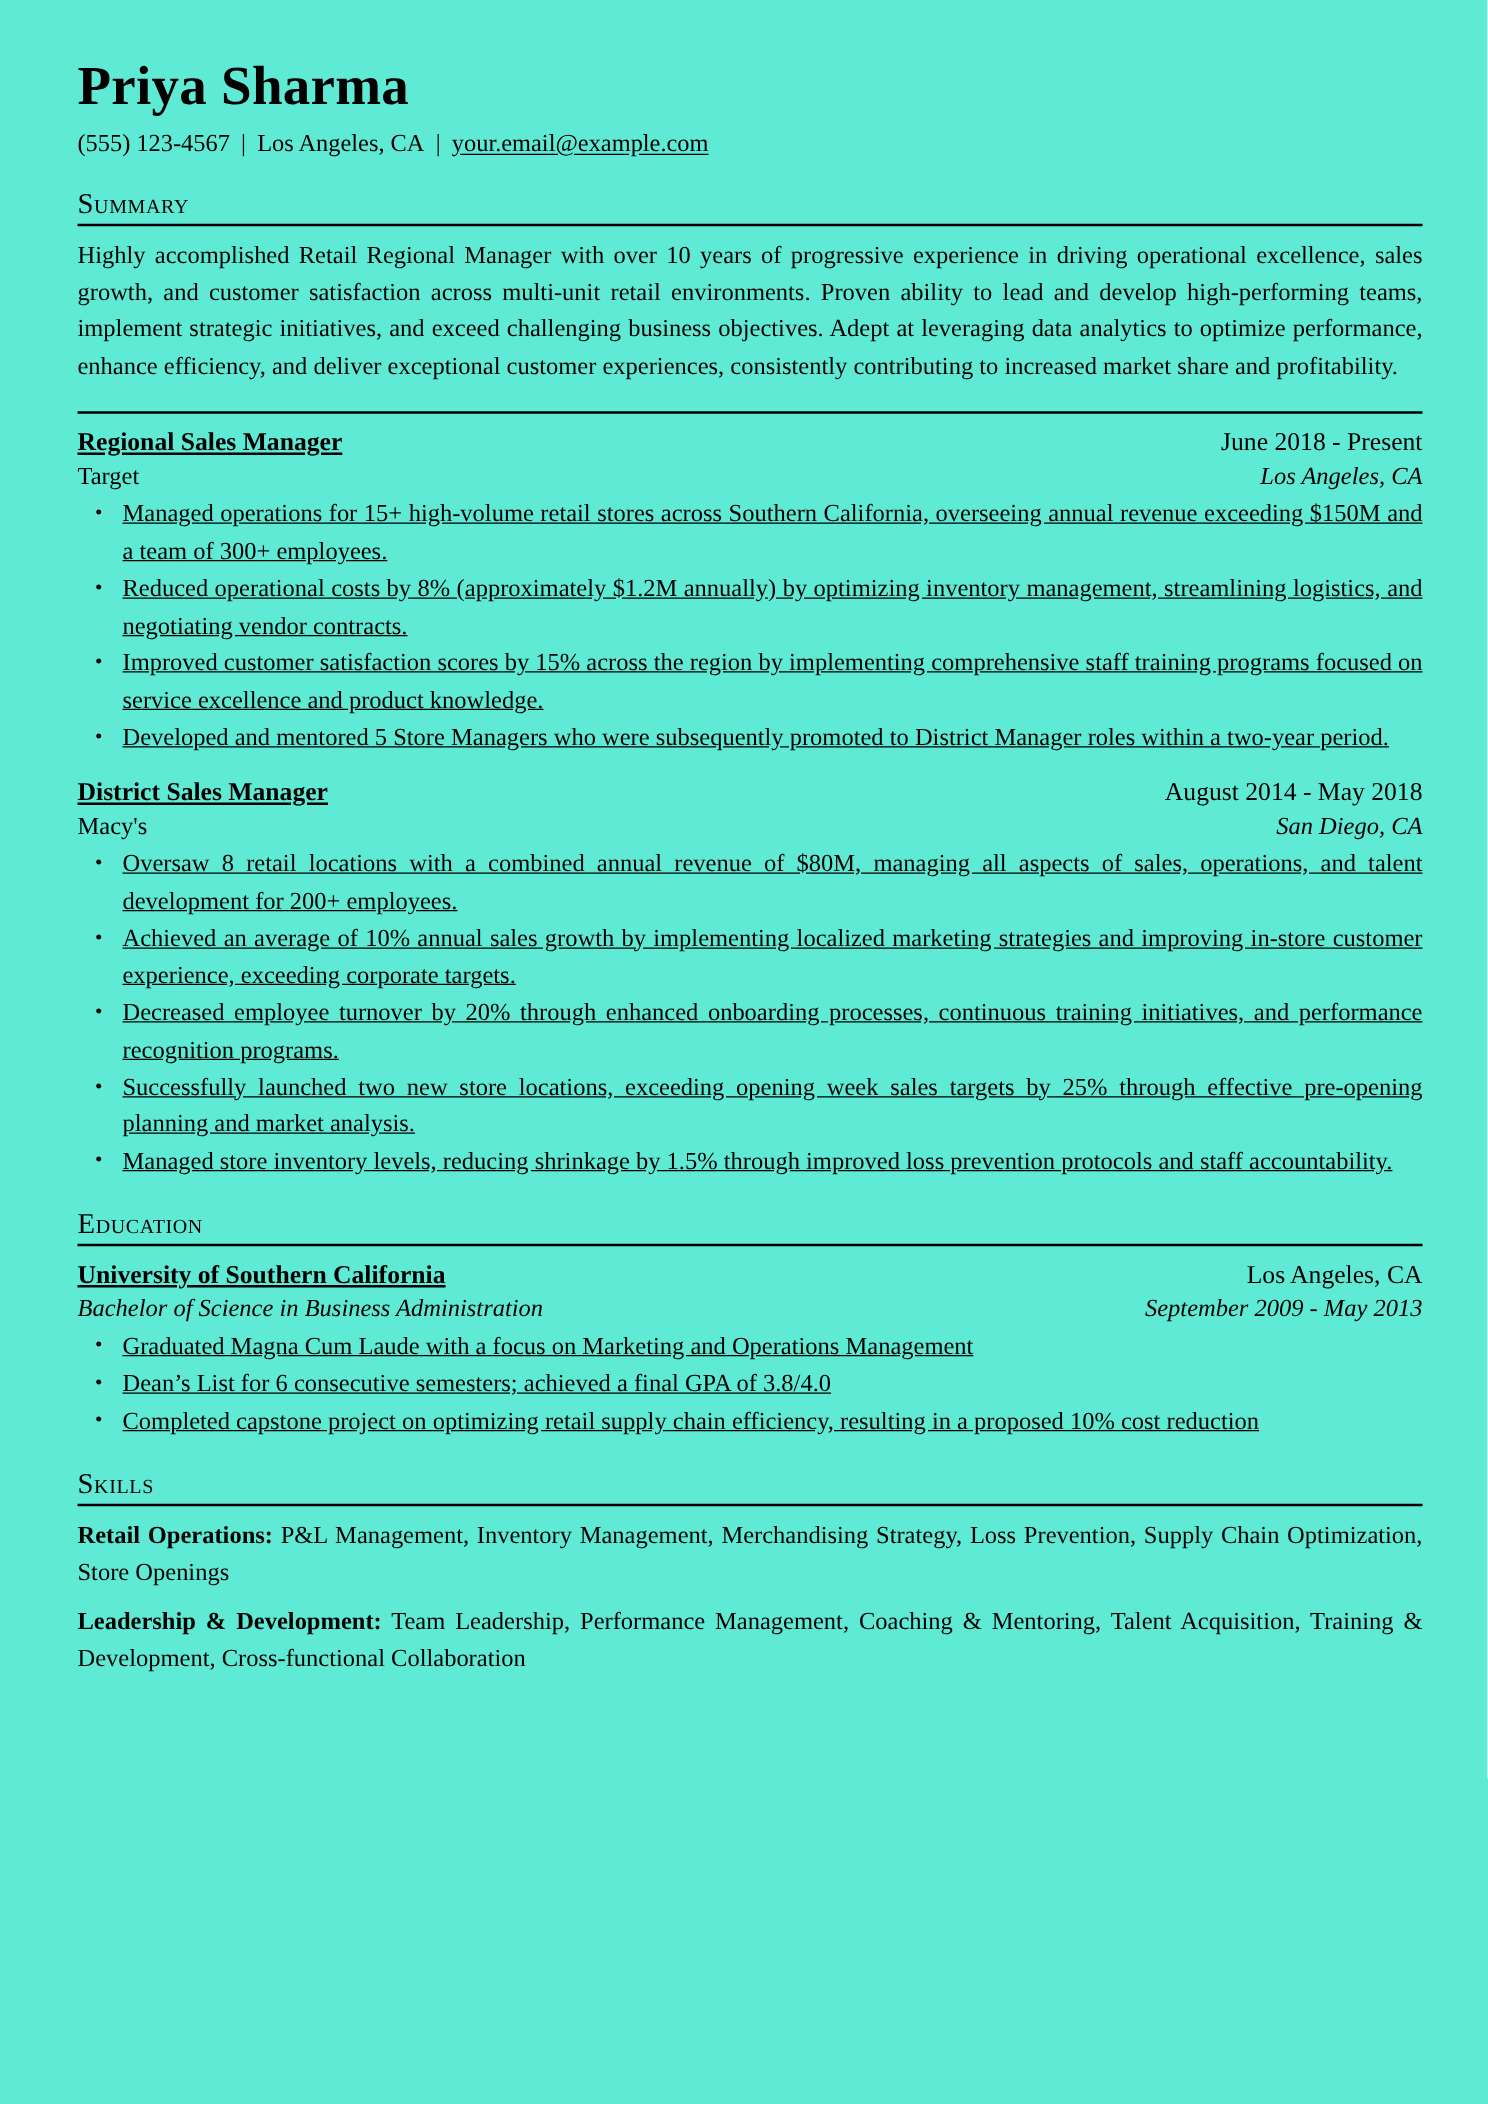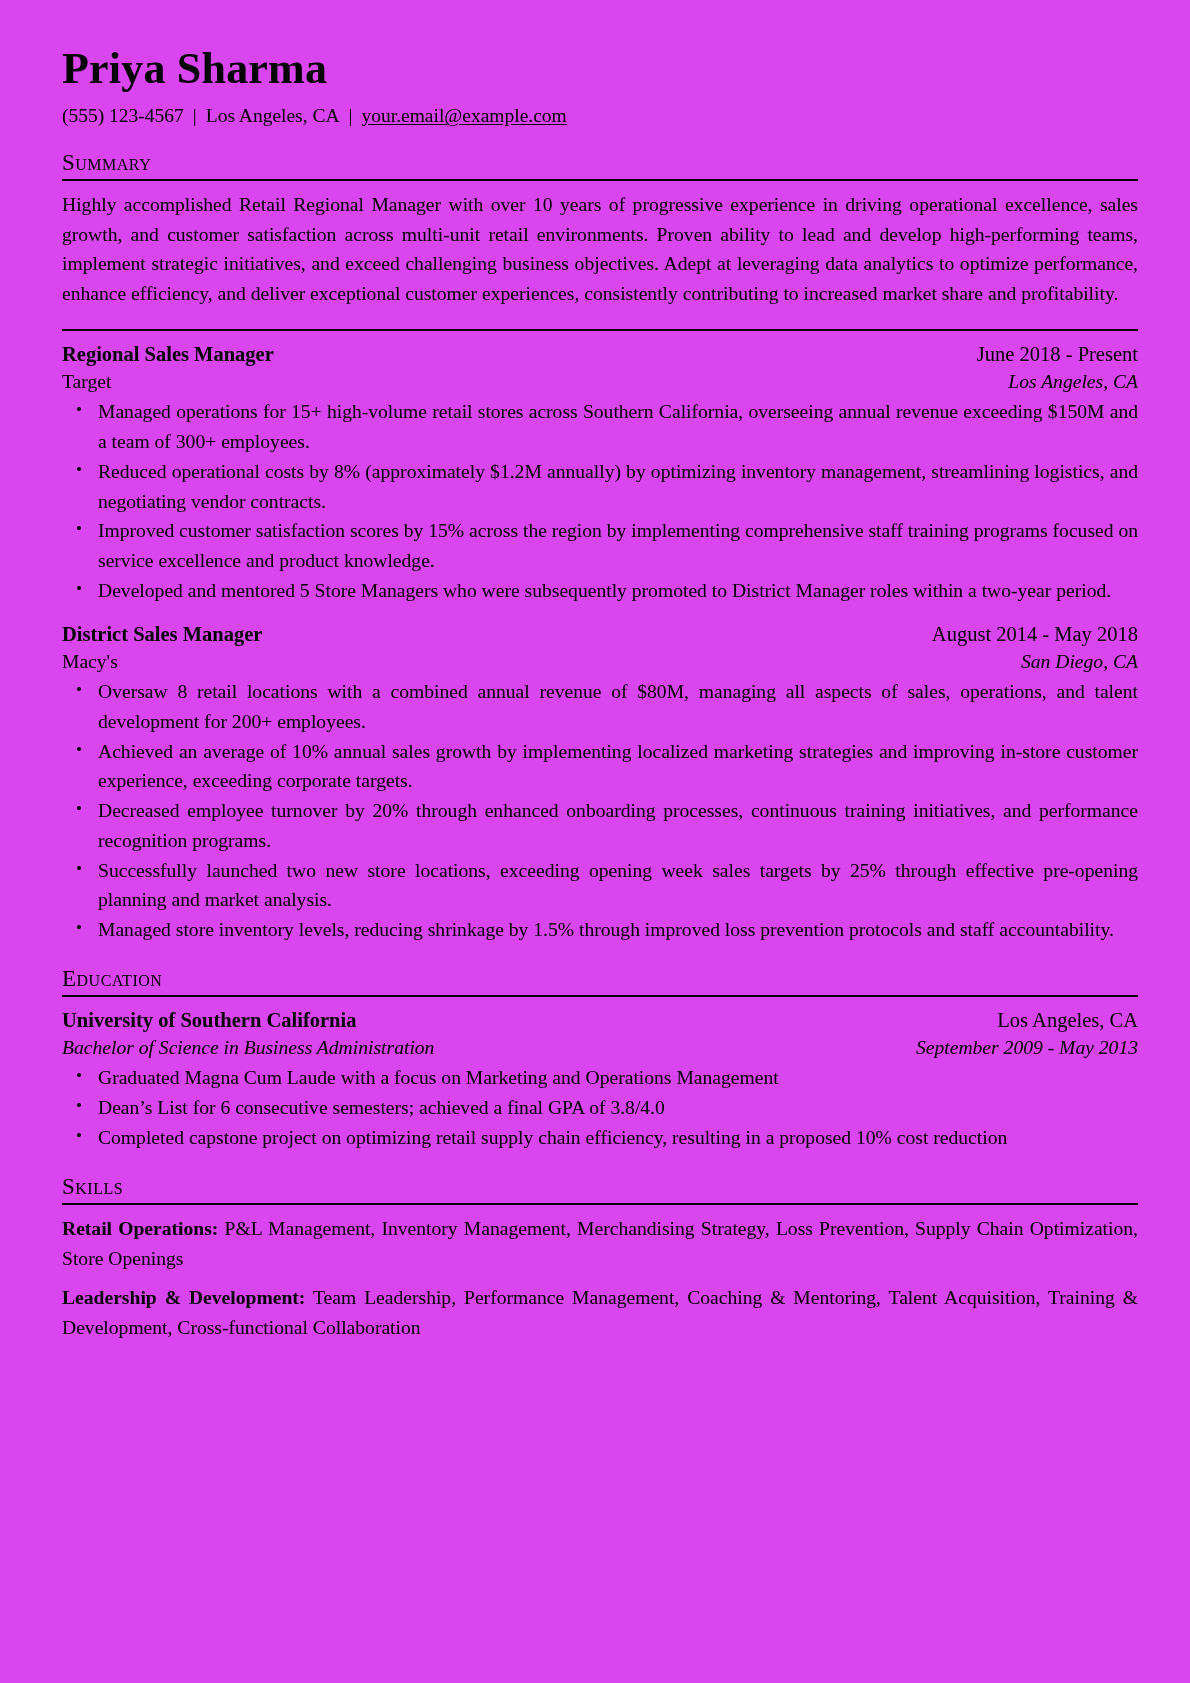--- a/index.html
+++ b/index.html
@@ -9,21 +9,21 @@
   }
   body {
     font-family: "Liberation Serif", "DejaVu Serif", serif;
     color: #000000;
   }
   .page {
     width: 1190px;
     min-height: 1683px;
     box-sizing: border-box;
     padding: 44px 52px 40px 62px;
-    background: #d946ef;
+    background: #5eead4;
     position: relative;
   }
   .name {
     font-size: 44px;
     font-weight: bold;
     letter-spacing: 0.2px;
     line-height: 1.12;
     margin: 0 0 10px 0;
   }
   .contact-line {
@@ -77,20 +77,21 @@
     justify-content: space-between;
     align-items: baseline;
     gap: 18px;
     line-height: 1.38;
   }
   .entry-row.first {
     font-size: 20.5px;
   }
   .entry-title {
     font-weight: bold;
+    text-decoration: underline;
   }
   .entry-date {
     white-space: nowrap;
   }
   .entry-row.second {
     font-size: 19.6px;
     gap: 24px;
   }
   .entry-sub-left {
     font-style: normal;
@@ -117,20 +118,21 @@
   }
   ul.bullets > li {
     position: relative;
     font-size: 19.6px;
     line-height: 1.52;
     text-align: justify;
     hyphens: auto;
     -webkit-hyphens: auto;
     padding-left: 36px;
     margin: 0 0 0 0;
+    text-decoration: underline;
   }
   ul.bullets > li::before {
     content: "\2022";
     position: absolute;
     left: 14px;
     top: -1px;
     font-size: 17px;
     line-height: 1.62;
   }
   .skill-line {

